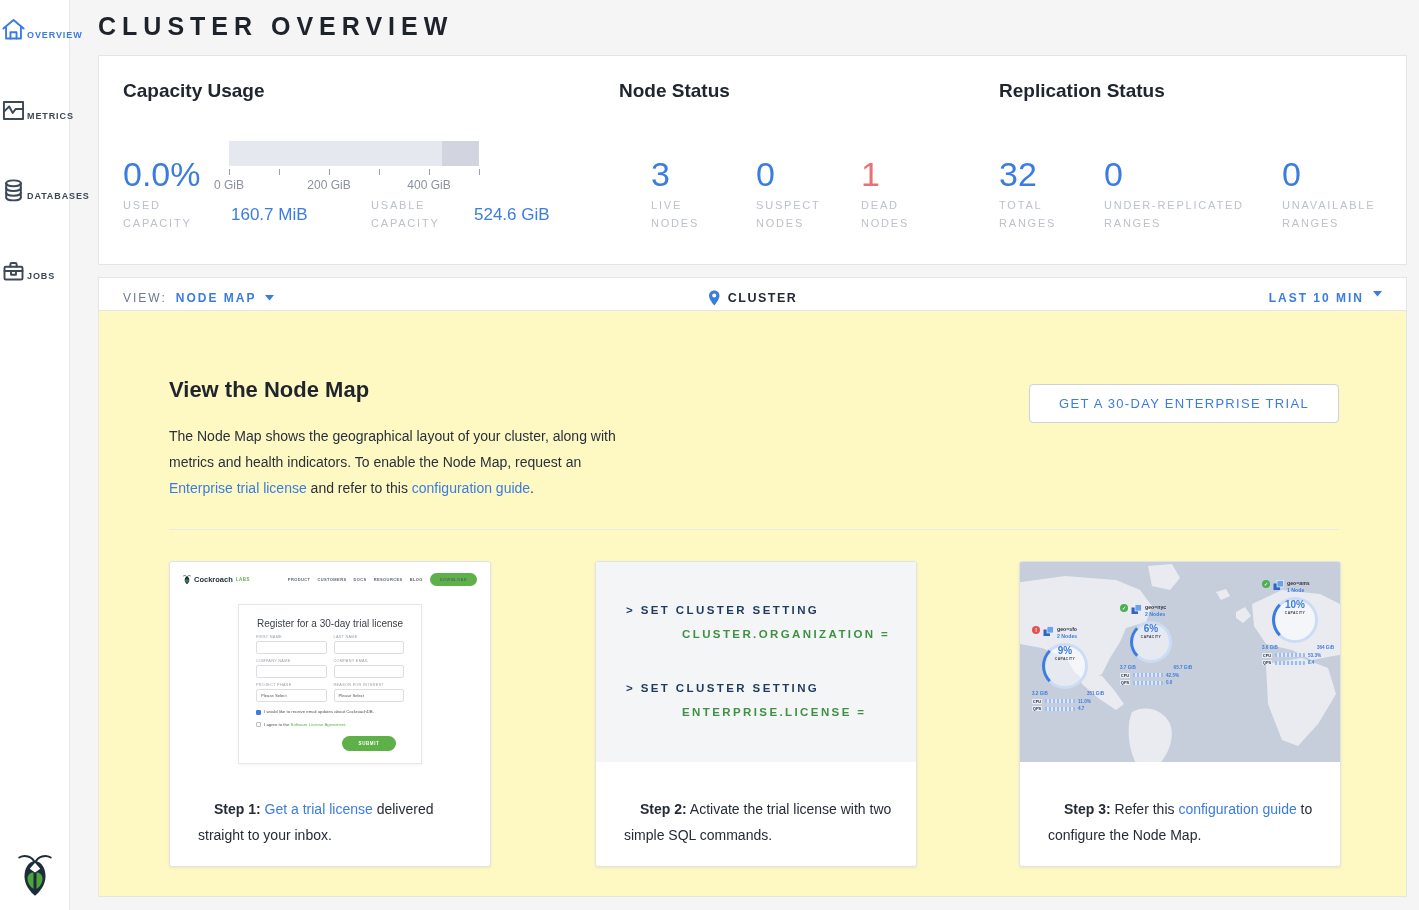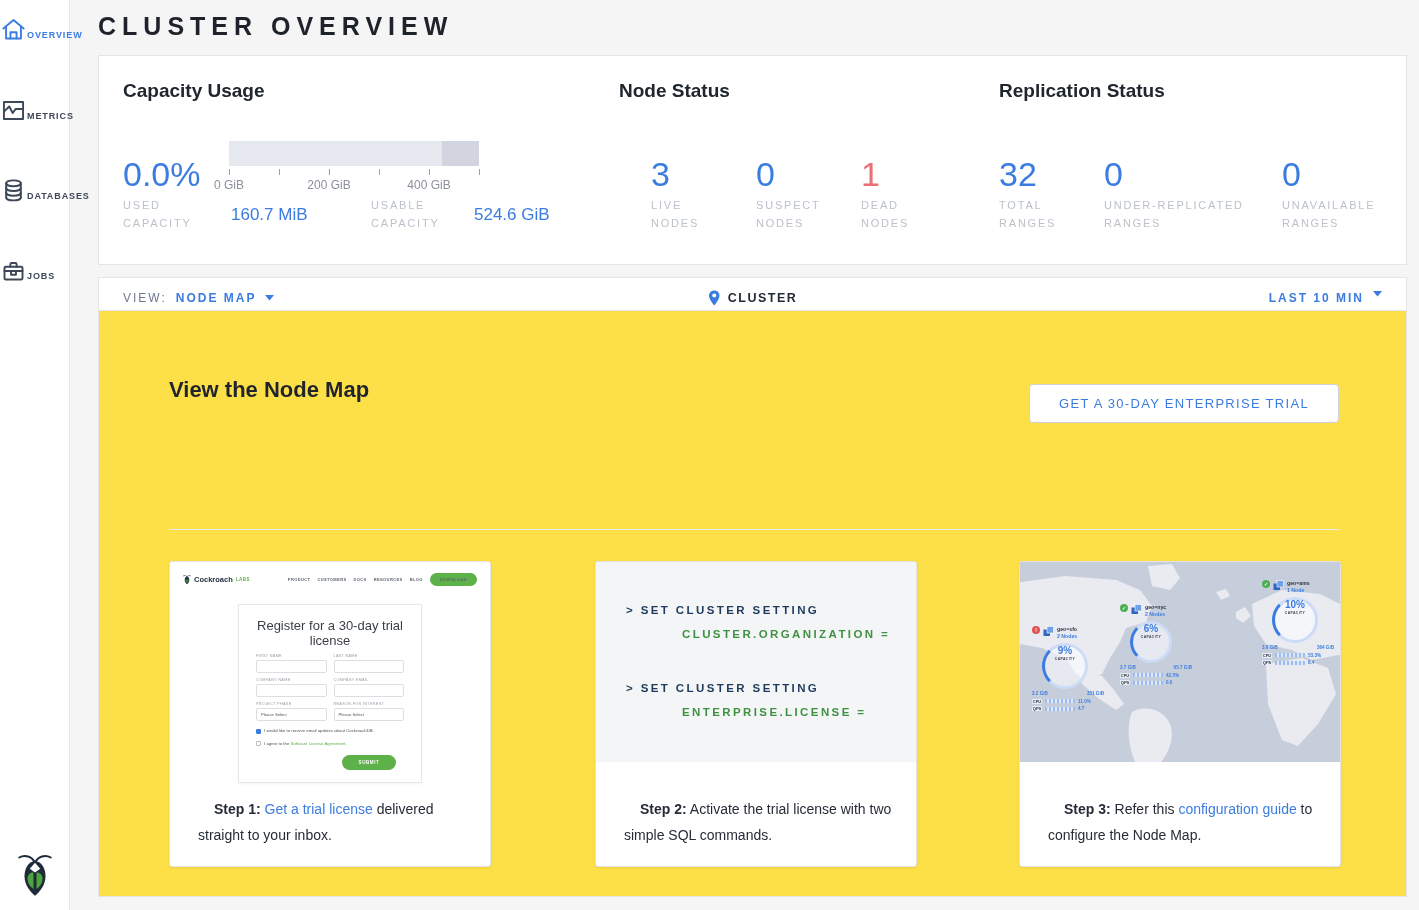--- a/index.html
+++ b/index.html
@@ -41,21 +41,21 @@
   
   .viewbar{left:98px;top:277px;width:1309px;height:42px;background:#fff;border:1px solid var(--border);display:flex;align-items:center;}
   .vb-left{position:absolute;left:24px;display:flex;align-items:center;gap:9px;cursor:pointer;}
   .vb-label{font-size:12px;letter-spacing:2px;color:#6e7890;}
   .vb-value{font-size:12px;letter-spacing:2px;color:var(--blue);font-weight:700;}
   .vb-center{position:absolute;left:50%;transform:translateX(-50%);display:flex;align-items:center;gap:8px;}
   .vb-scope{font-size:12.5px;letter-spacing:1.5px;color:#242a35;font-weight:700;}
   .vb-right{position:absolute;right:24px;display:flex;align-items:flex-start;gap:9px;cursor:pointer;}
 
   
-  .mainpanel{left:98px;top:310px;width:1309px;height:587px;background:#fde047;border:1px solid var(--border);}
+  .mainpanel{left:98px;top:310px;width:1309px;height:587px;background:#fef9c3;border:1px solid var(--border);}
   .nm-heading{position:absolute;left:70px;top:66px;font-size:22px;font-weight:700;color:#1f242d;}
   .nm-desc{position:absolute;left:70px;top:112px;width:458px;font-size:14px;line-height:26px;color:#2a303b;}
   .link{color:var(--blue);text-decoration:none;cursor:pointer;}
   .trial-btn{position:absolute;left:930px;top:73px;width:310px;height:39px;background:#fff;border:1px solid #ccd1da;border-radius:4px;
     display:flex;align-items:center;justify-content:center;font-size:13px;letter-spacing:1.3px;color:var(--blue);cursor:pointer;}
   .divider{position:absolute;left:70px;top:218px;width:1170px;height:1px;background:#e9eaec;}
 
   .card{position:absolute;top:250px;width:322px;height:306px;background:#fff;border:1px solid #e2e3e6;border-radius:3px;
     box-shadow:0 1px 3px rgba(0,0,0,.07);overflow:hidden;}
   .card-caption{position:absolute;left:28px;right:22px;top:234px;font-size:14px;line-height:26px;color:#262c37;}
@@ -64,21 +64,21 @@
   
   .site-header{position:absolute;left:0;top:0;right:0;height:34px;display:flex;align-items:center;justify-content:space-between;padding:0 13px;}
   .site-brand{display:flex;align-items:center;gap:3px;}
   .site-brand .b1{font-size:7.5px;font-weight:700;color:#1d2b3a;}
   .site-brand .b2{font-size:4.5px;letter-spacing:.5px;color:var(--green);font-weight:700;}
   .site-nav{display:flex;align-items:center;gap:7px;}
   .site-nav span{font-size:4px;letter-spacing:.4px;color:#5c6670;font-weight:700;}
   .dl-pill{background:var(--green);color:#fff;font-size:4px;letter-spacing:.5px;font-weight:700;padding:4px 10px;border-radius:9px;}
   .site-form{position:absolute;left:50%;transform:translateX(-50%);top:42px;width:184px;background:#fff;border:1px solid #e7e7e7;
     box-shadow:0 1px 3px rgba(0,0,0,.05);padding:13px 17px 12px;}
-  .sf-title{font-size:13px;color:#3a3f47;text-align:center;margin-bottom:6px;}
+  .sf-title{font-size:10px;color:#3a3f47;text-align:center;margin-bottom:6px;}
   .sf-grid{display:grid;grid-template-columns:1fr 1fr;column-gap:7px;row-gap:5px;}
   .sf-field .fl{font-size:3.8px;letter-spacing:.3px;color:#9aa0a8;margin-bottom:2px;}
   .sf-input{height:13px;border:1px solid #dcdee1;border-radius:2px;background:#fff;}
   .sf-select{height:13px;border:1px solid #dcdee1;border-radius:2px;background:#fff;font-size:4.2px;color:#555;display:flex;align-items:center;padding-left:4px;}
   .sf-check{display:flex;align-items:flex-start;gap:3px;margin-top:7px;font-size:4.3px;color:#4a5058;}
   .sf-box{width:5px;height:5px;border:1px solid #b9bec4;border-radius:1px;flex:none;margin-top:0.5px;}
   .sf-box.checked{background:var(--blue);border-color:var(--blue);}
   .sf-link{color:var(--green);}
   .sf-submit{margin:9px 8px 0 auto;width:54px;height:15px;border-radius:8px;background:var(--green);color:#fff;font-size:4.5px;
     letter-spacing:.6px;font-weight:700;display:flex;align-items:center;justify-content:center;}
@@ -254,20 +254,21 @@
   <div class="vb-right">
     <span class="vb-value">LAST 10 MIN</span>
     <svg width="9" height="6" viewBox="0 0 9 6">
         <polygon points="0,0 9,0 4.5,5.6" fill="#3b7ce0"></polygon>
       </svg>
   </div>
 </div>
 
 <section class="abs mainpanel">
   <h2 class="nm-heading">View the Node Map</h2>
+  <p class="nm-desc"><span>The Node Map shows the geographical layout of your cluster, along with metrics and health indicators. To enable the Node Map, request an </span><a class="link">Enterprise trial license</a><span> and refer to this </span><a class="link">configuration guide</a><span>.</span></p>
   <button class="trial-btn">GET A 30-DAY ENTERPRISE TRIAL</button>
   <div class="divider"></div>
 
   <div class="card" style="left:70px">
     <div class="site-header">
       <div class="site-brand">
         <svg width="8" height="11" viewBox="0 0 48 62">
           <path d="M24 16 C20 7 10 5 3 9" fill="none" stroke="#1d2b3a" stroke-width="4" stroke-linecap="round"></path>
           <path d="M24 16 C28 7 38 5 45 9" fill="none" stroke="#1d2b3a" stroke-width="4" stroke-linecap="round"></path>
           <path d="M24 14 C33 14 38 24 38 34 C38 46 30 55 24 60 C18 55 10 46 10 34 C10 24 15 14 24 14 Z" fill="#1d2b3a"></path>

